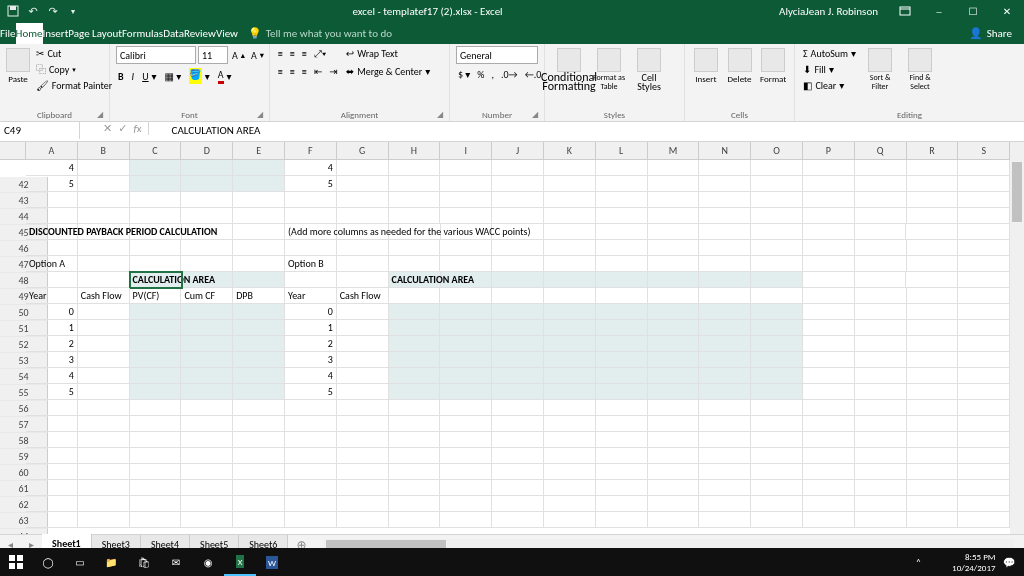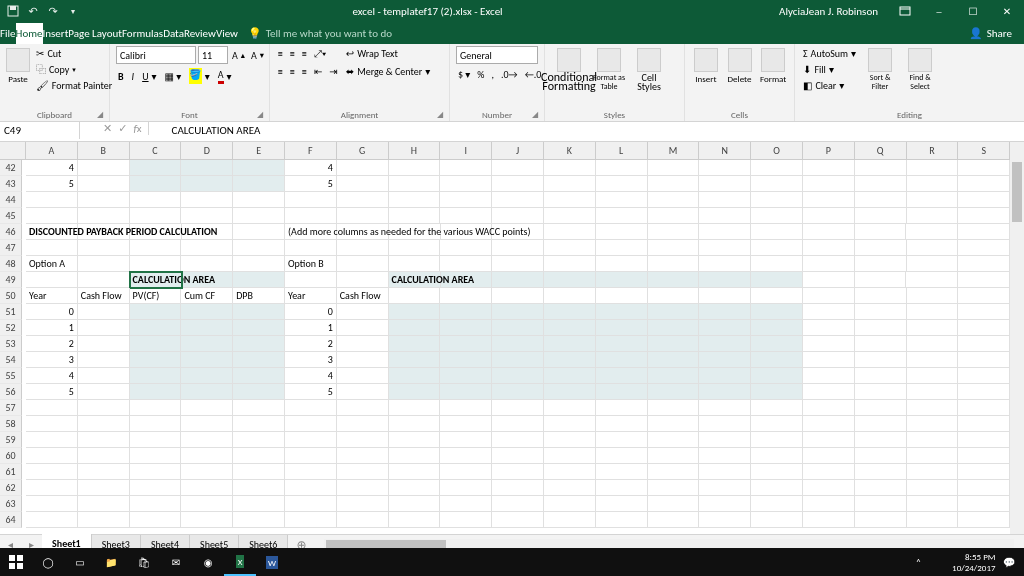--- a/index.html
+++ b/index.html
@@ -38,21 +38,21 @@
 .fbar { height: 20px; border-bottom: 1px solid #d4d4d4; display: flex; align-items: flex-start; background: #fff; gap: 17px; }
 .name-box { width: 80px; border-right: 1px solid #d4d4d4; padding: 2px 4px; font-size: 11px; }
 .fx-btns { display: flex; align-items: center; gap: 6px; padding: 0 6px; border-right: 1px solid #d4d4d4; color: #999; }
 .formula { flex: 1; padding: 2px 6px; font-size: 11px; }
 
 
 .grid-wrap { position: relative; height: 392px; overflow: hidden; background: #fff; }
 .sel-all { position: absolute; left: 0; top: 0; width: 26px; height: 18px; background: #f0f0f0; border-right: 1px solid #ccc; border-bottom: 1px solid #ccc; }
 .col-hdrs { position: absolute; left: 26px; top: 0; right: 14px; height: 18px; display: flex; }
 .col-h { width: 52px; border-right: 1px solid #ccc; border-bottom: 1px solid #ccc; background: #f0f0f0; text-align: center; font-size: 10px; line-height: 18px; color: #444; }
-.row-hdrs { position: absolute; left: 0; top: 18px; width: 22px; }
+.row-hdrs { position: absolute; left: 0; top: 35px; width: 48px; }
 .row-h { height: 16px; border-right: 1px solid #ccc; border-bottom: 1px solid #e8e8e8; background: #f0f0f0; text-align: center; font-size: 10px; line-height: 16px; color: #444; }
 .cells { position: absolute; left: 26px; top: 18px; right: 14px; }
 .row { display: flex; height: 16px; }
 .cell { width: 52px; border-right: 1px solid #e0e0e0; border-bottom: 1px solid #e0e0e0; font-size: 10px; padding: 0 3px; line-height: 16px; overflow: hidden; white-space: nowrap; }
 .cell.r { text-align: right; }
 .cell.shade { background: #e2edee; }
 .cell.bold { font-weight: bold; }
 .cell.active { outline: 2px solid #217346; outline-offset: -1px; }
 .vscroll { position: absolute; right: 0; top: 0; width: 14px; bottom: 0; background: #f0f0f0; }
 .vscroll .thumb { position: absolute; left: 2px; right: 2px; top: 20px; height: 60px; background: #c1c1c1; }

